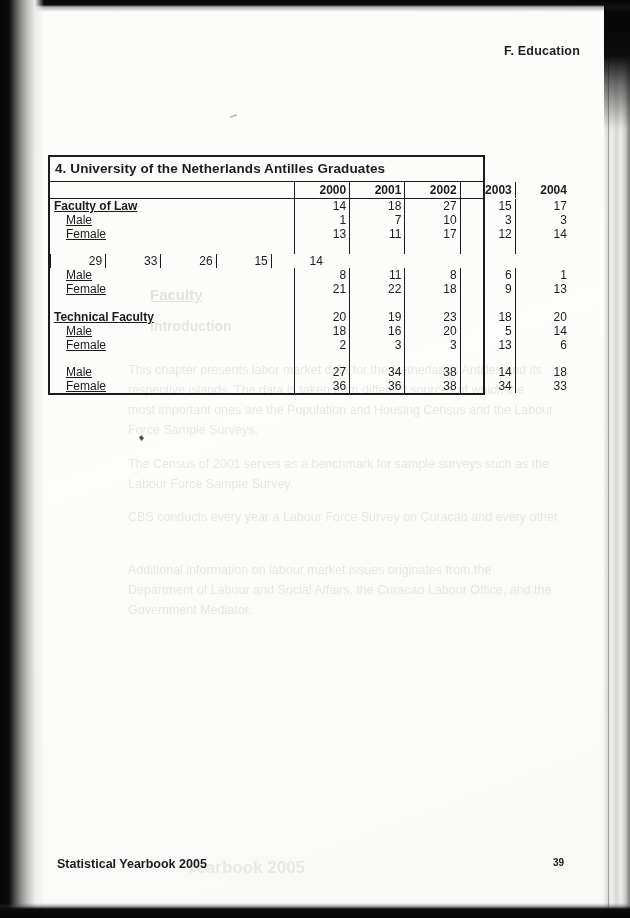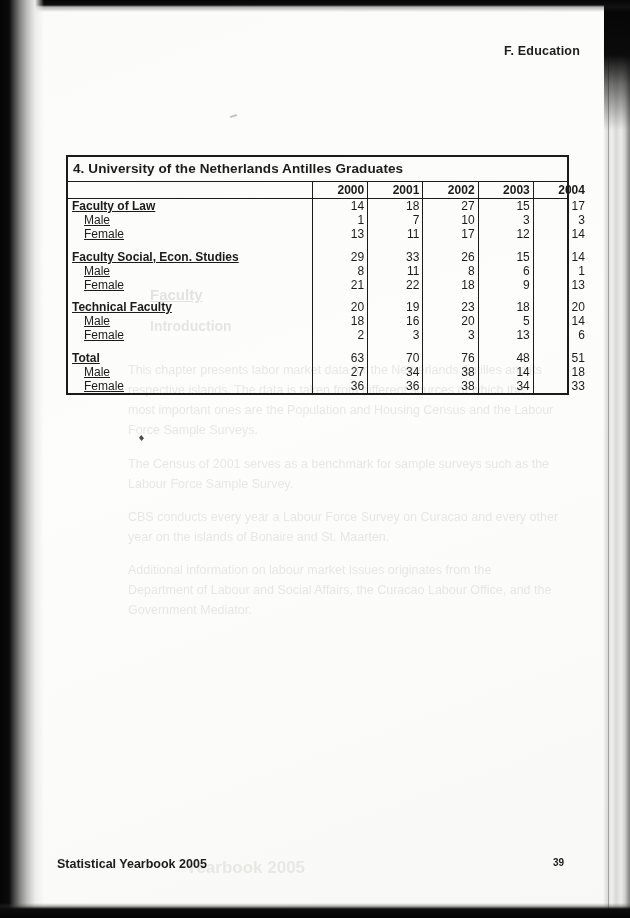--- a/index.html
+++ b/index.html
@@ -65,21 +65,21 @@
   .bleed-footer-echo {
     position: absolute; left: 186px; top: 858px;
     font-size: 17px; font-weight: bold; opacity: .22;
   }
   
   .hdr-label {
     position: absolute; top: 44px; right: 50px; z-index: 2;
     font-size: 12.5px; font-weight: bold; color: #1c1c1c; letter-spacing: .2px;
   }
   .gtable {
-    position: absolute; left: 66px; top: 155px; width: 503px; height: 240px; z-index: 2;
+    position: absolute; left: 48px; top: 155px; width: 437px; height: 240px; z-index: 2;
     border: 2px solid #1b1b1b; background: transparent; color: #1b1b1b;
     display: flex; flex-direction: column;
   }
   .gtable-title {
     height: 25px; flex: 0 0 25px;
     border-bottom: 1.5px solid #1b1b1b;
     font-size: 13.5px; font-weight: bold;
     padding: 4px 0 0 5px; letter-spacing: .1px;
   }
   .gtable-head { display: flex; flex: 0 0 17px; height: 17px; border-bottom: 1.5px solid #1b1b1b; }
@@ -126,21 +126,20 @@
           <div class="bleed-line">respective islands. The data is taken from different sources of which the</div>
           <div class="bleed-line">most important ones are the Population and Housing Census and the Labour</div>
           <div class="bleed-line">Force Sample Surveys.</div>
         </div>
         <div class="bleed-p">
           <div class="bleed-line">The Census of 2001 serves as a benchmark for sample surveys such as the</div>
           <div class="bleed-line">Labour Force Sample Survey.</div>
         </div>
         <div class="bleed-p">
           <div class="bleed-line">CBS conducts every year a Labour Force Survey on Curacao and every other</div>
-          <div class="bleed-line">year on the islands of Bonaire and St. Maarten.</div>
         </div>
         <div class="bleed-p">
           <div class="bleed-line">Additional information on labour market issues originates from the</div>
           <div class="bleed-line">Department of Labour and Social Affairs, the Curacao Labour Office, and the</div>
           <div class="bleed-line">Government Mediator.</div>
         </div>
       </div>
     <div class="bleed-footer-echo">Yearbook 2005</div>
   </div>
 
@@ -183,21 +182,20 @@
         </div>
         <div class="t-row spacer">
           <div class="c-label"></div>
           <div class="c-val"></div>
           <div class="c-val"></div>
           <div class="c-val"></div>
           <div class="c-val"></div>
           <div class="c-val"></div>
         </div>
         <div class="t-row section">
-          <div class="c-label">Faculty Social, Econ. Studies</div>
           <div class="c-val">29</div>
           <div class="c-val">33</div>
           <div class="c-val">26</div>
           <div class="c-val">15</div>
           <div class="c-val">14</div>
         </div>
         <div class="t-row sub">
           <div class="c-label">Male</div>
           <div class="c-val">8</div>
           <div class="c-val">11</div>
@@ -245,28 +243,20 @@
           <div class="c-val">13</div>
           <div class="c-val">6</div>
         </div>
         <div class="t-row spacer">
           <div class="c-label"></div>
           <div class="c-val"></div>
           <div class="c-val"></div>
           <div class="c-val"></div>
           <div class="c-val"></div>
           <div class="c-val"></div>
-        </div>
-        <div class="t-row section">
-          <div class="c-label">Total</div>
-          <div class="c-val">63</div>
-          <div class="c-val">70</div>
-          <div class="c-val">76</div>
-          <div class="c-val">48</div>
-          <div class="c-val">51</div>
         </div>
         <div class="t-row sub">
           <div class="c-label">Male</div>
           <div class="c-val">27</div>
           <div class="c-val">34</div>
           <div class="c-val">38</div>
           <div class="c-val">14</div>
           <div class="c-val">18</div>
         </div>
         <div class="t-row sub">

